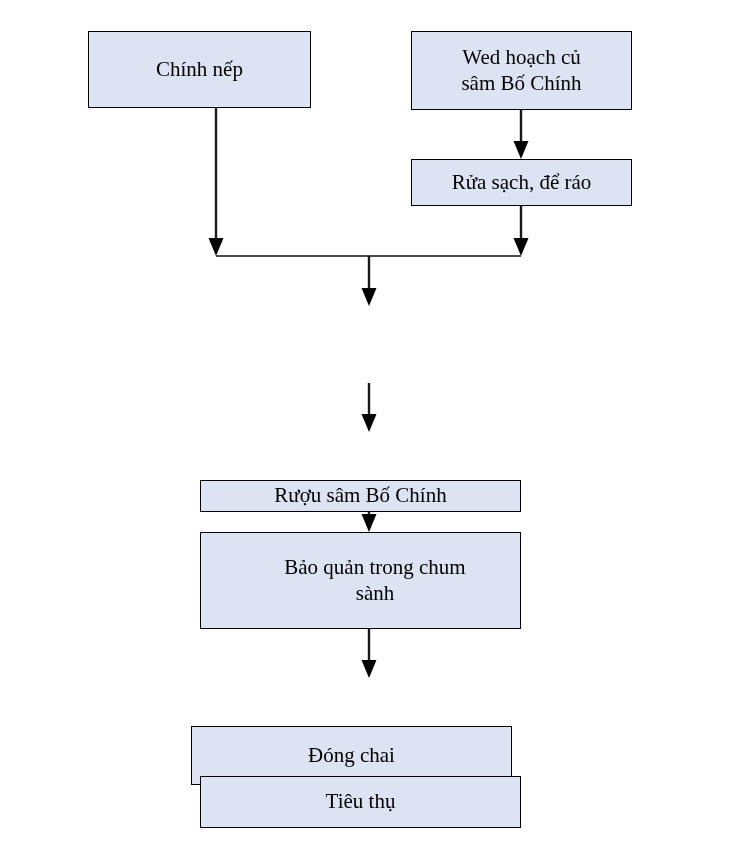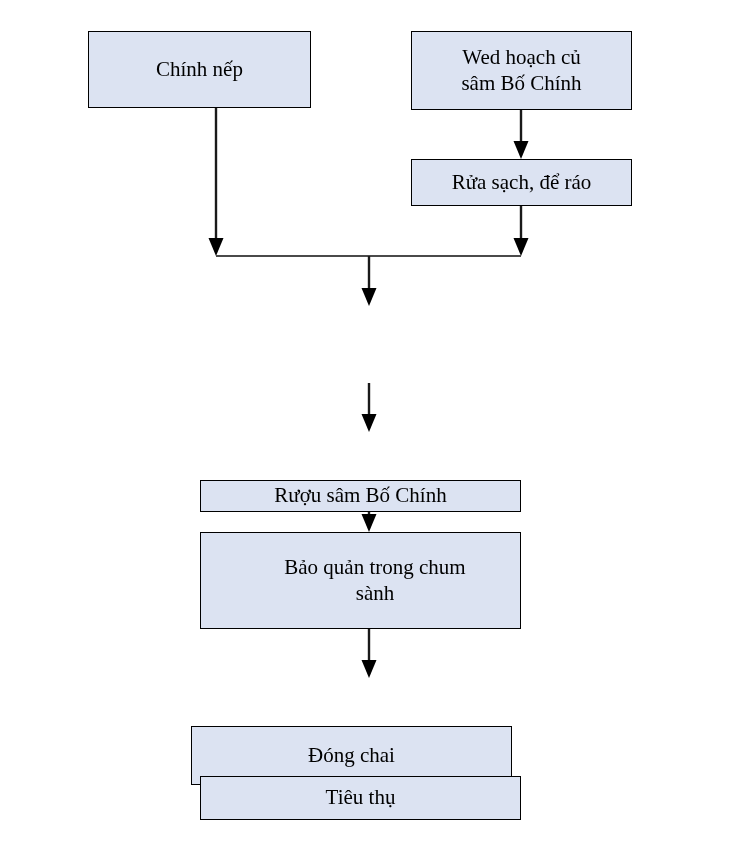--- a/index.html
+++ b/index.html
@@ -113,15 +113,15 @@
   <div class="node" style="left:411px; top:159px; width:221px; height:47px;">Rửa sạch, để ráo</div>
 
 
   <div class="node" style="left:200px; top:432px; width:321px; height:32px;margin-top:48px;">Rượu sâm Bố Chính</div>
 
   <div class="node" style="left:200px; top:532px; width:321px; height:97px;padding-left:37px;">Bảo quản trong chum
 sành</div>
 
   <div class="node" style="left:191px; top:678px; width:321px; height:59px;margin-top:48px;">Đóng chai</div>
 
-  <div class="node" style="left:200px; top:776px; width:321px; height:44px;">Tiêu thụ</div>
+  <div class="node" style="left:200px; top:776px; width:321px; height:52px;">Tiêu thụ</div>
 
 </div>
 
 </body></html>

